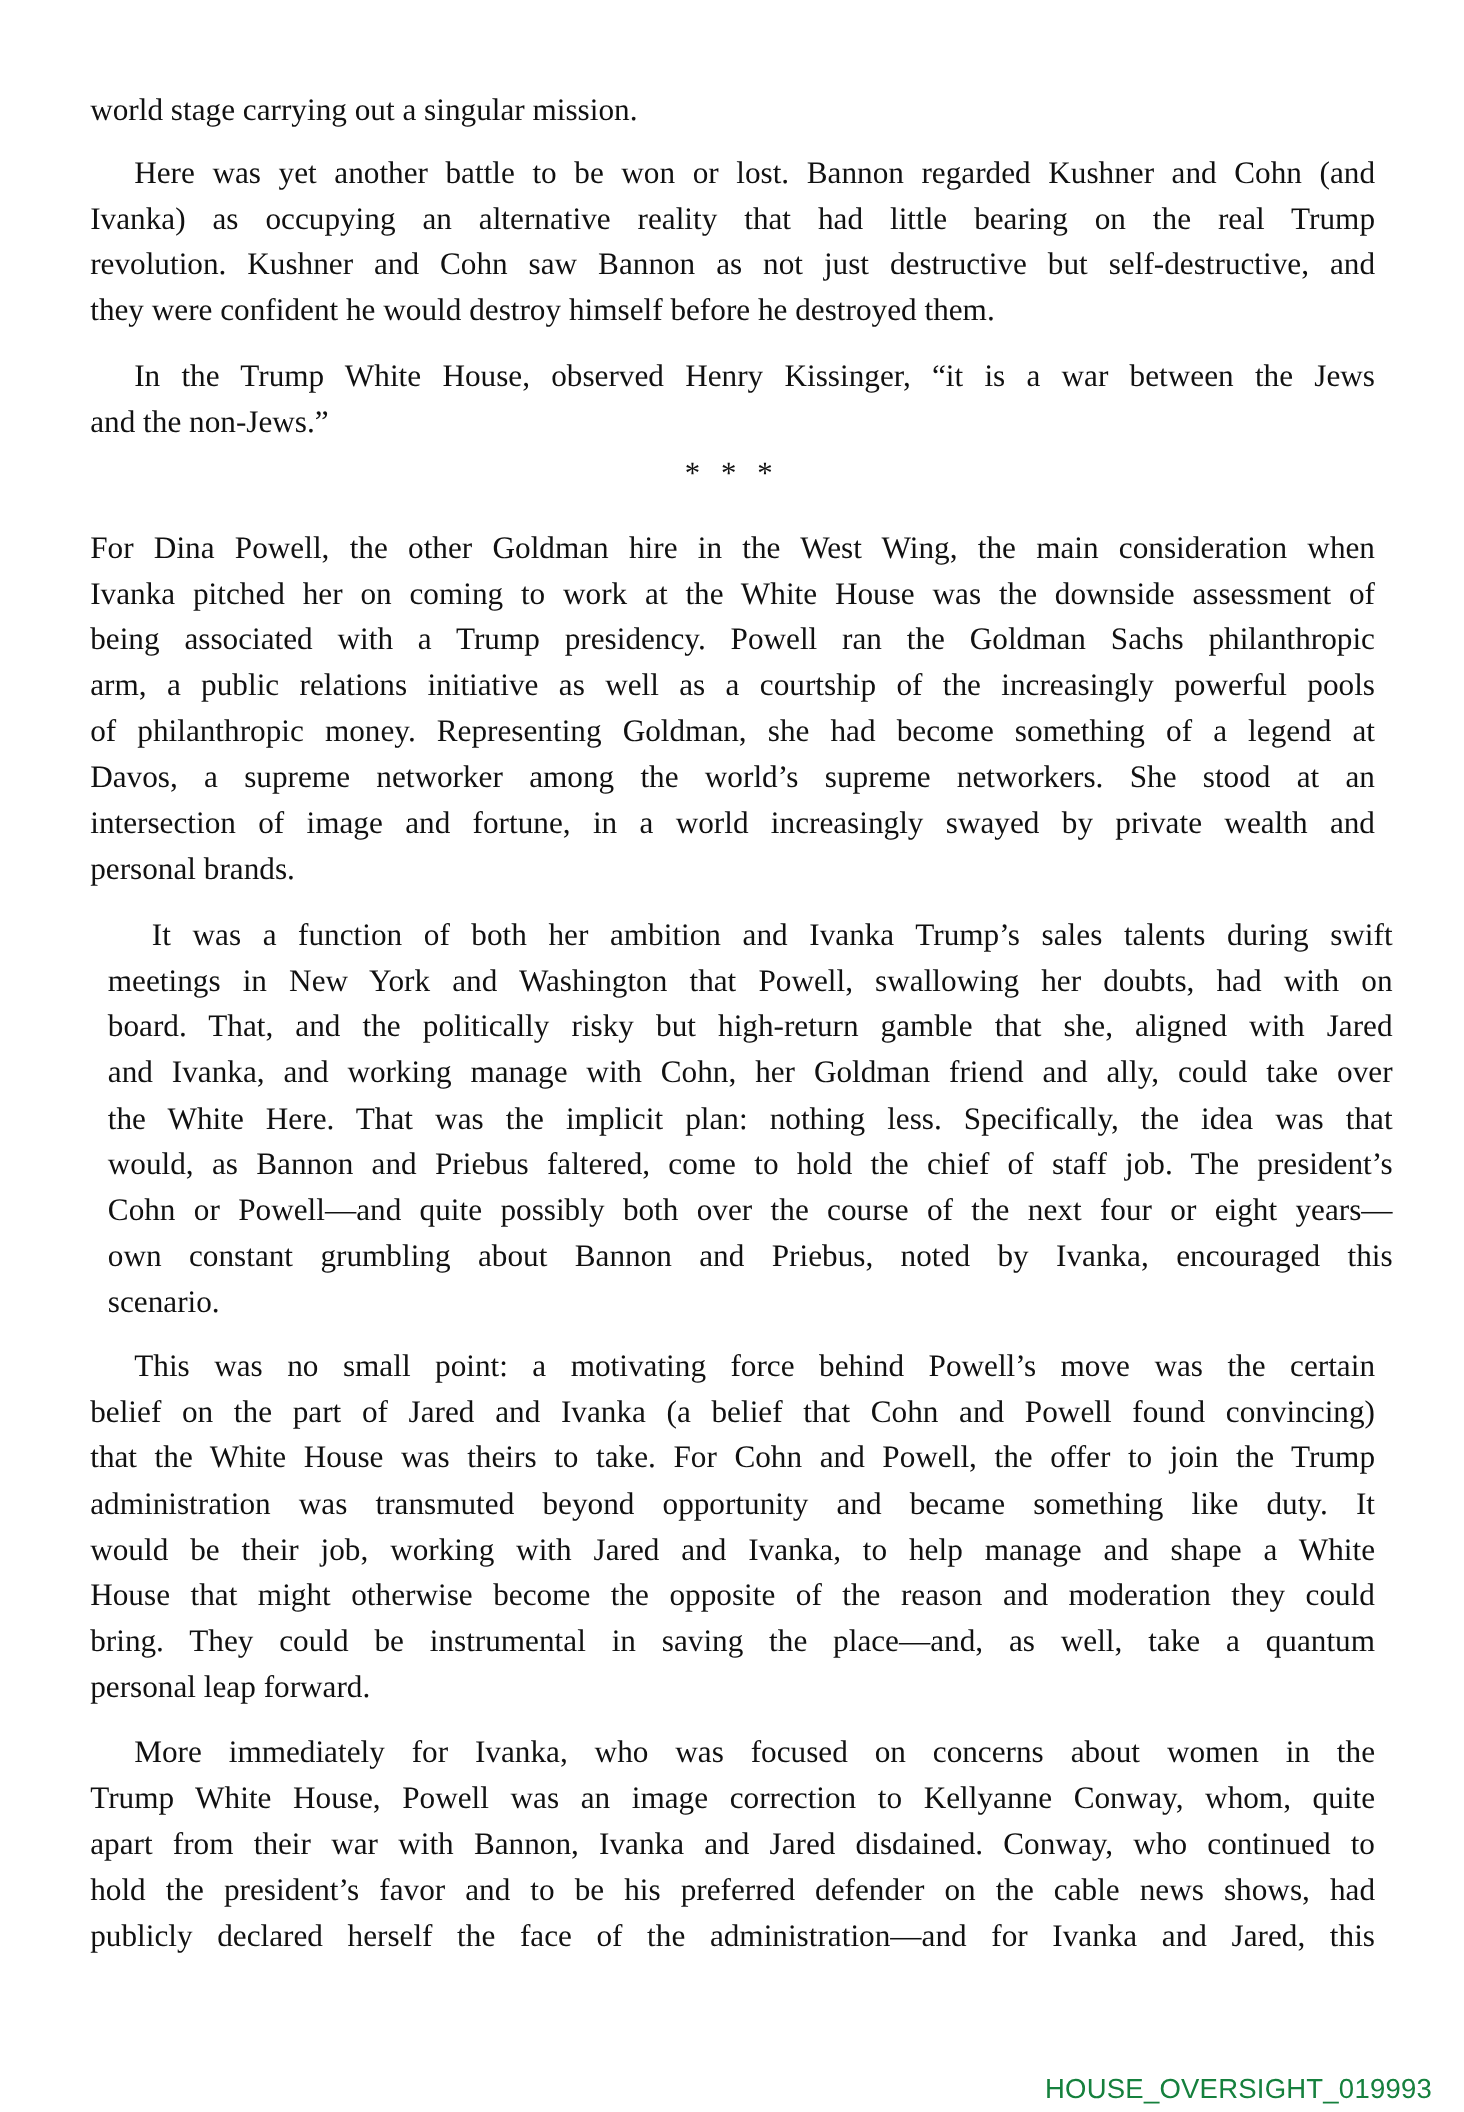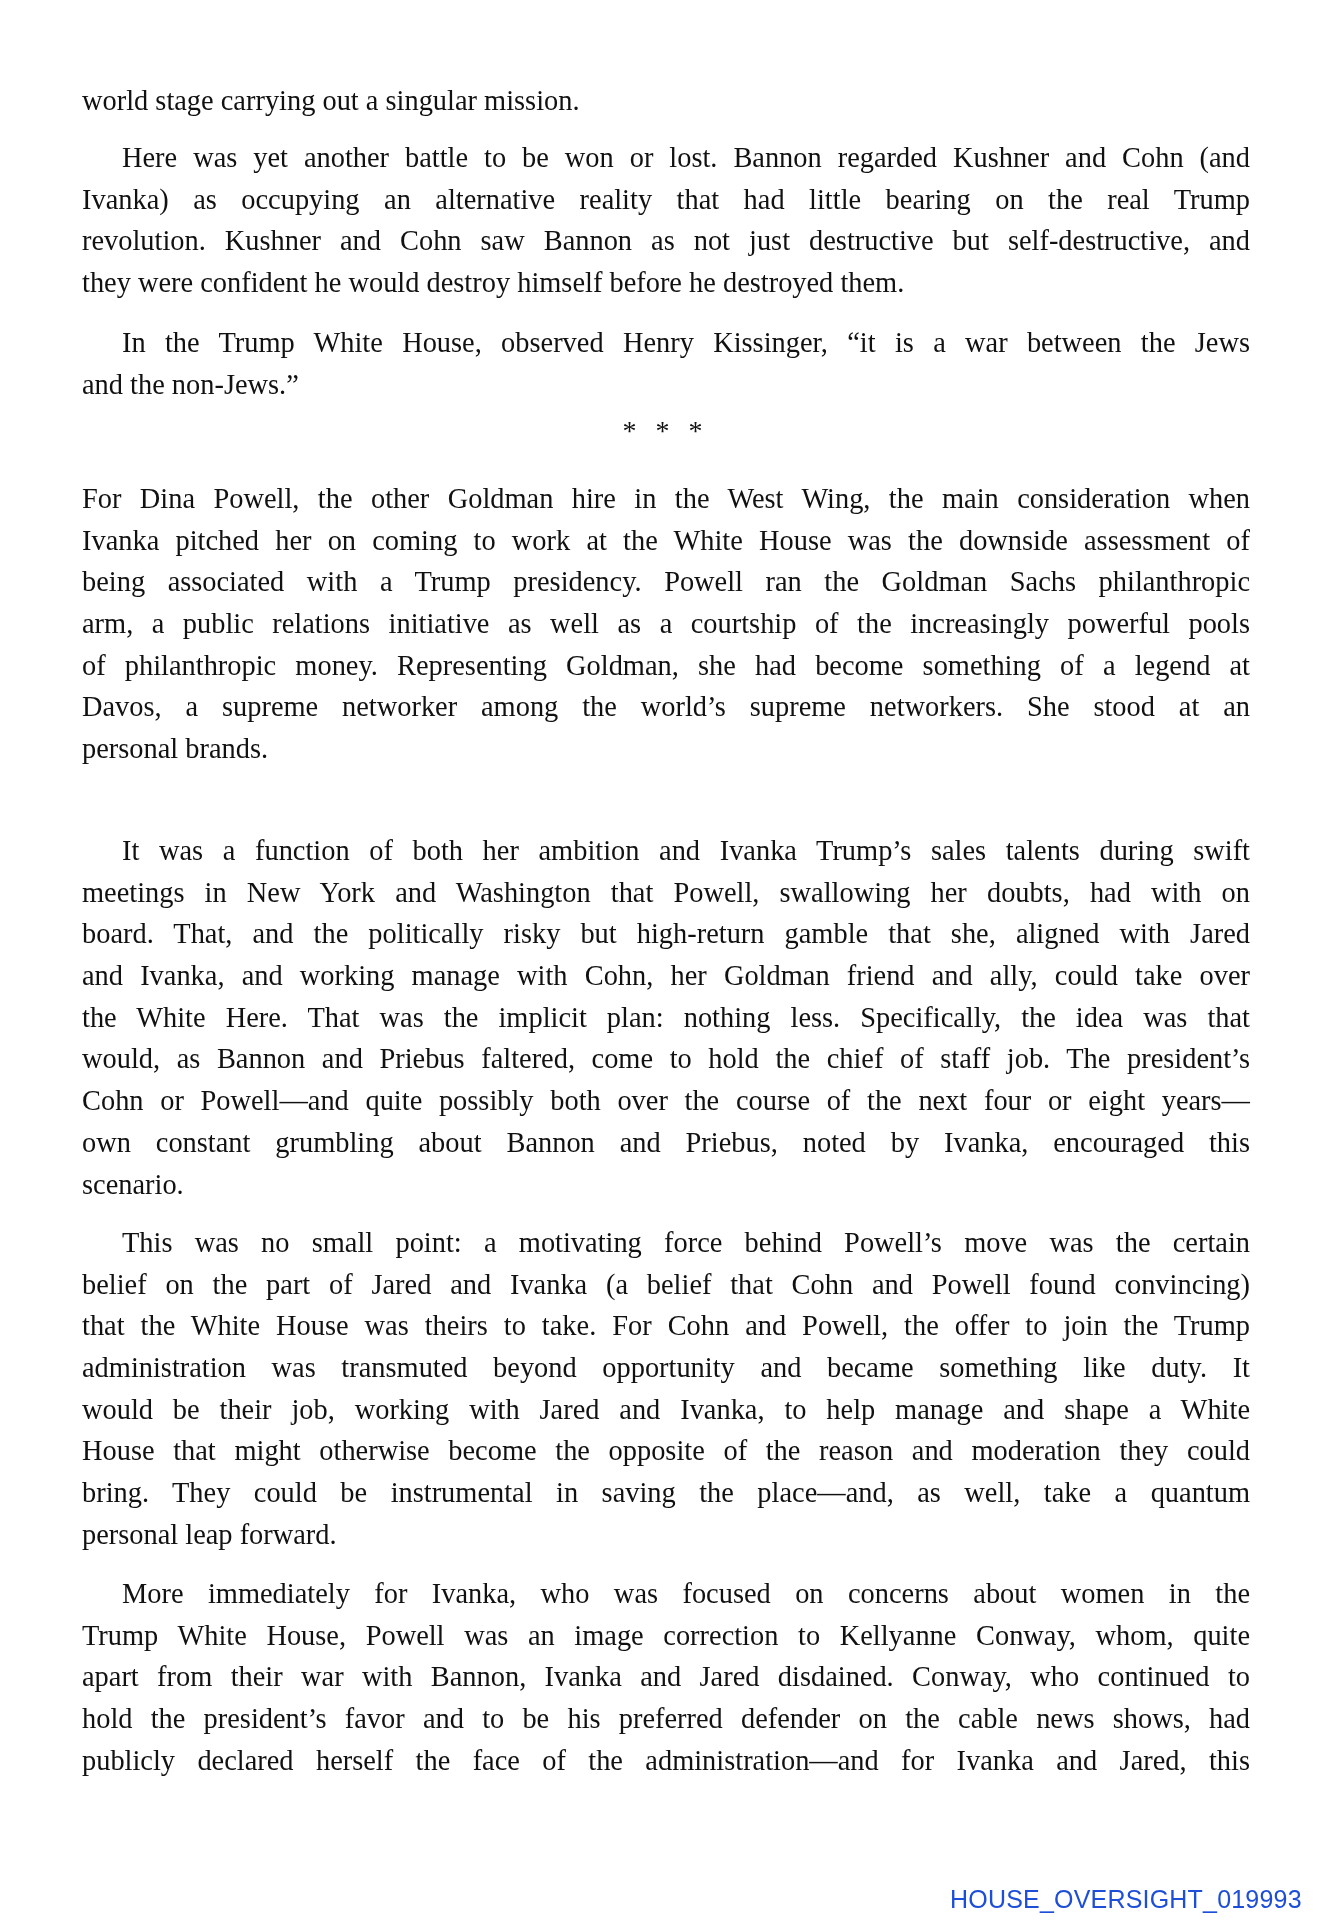--- a/index.html
+++ b/index.html
@@ -17,21 +17,21 @@
   .line.last { text-align-last: left; }
   .line.indent { padding-left: 40px; }
   .sep {
     position: absolute; left: 0; width: 1331px; text-align: center;
     font-family: "Liberation Serif", "DejaVu Serif", serif;
     font-size: 28px; color: #111; letter-spacing: 6px;
   }
   .footer {
     position: absolute; left: 950px; top: 1884px;
     font-family: "Liberation Sans", "DejaVu Sans", sans-serif;
-    font-size: 25px; color: #1d4ed8; letter-spacing: 0.2px;
+    font-size: 25px; color: #15803d; letter-spacing: 0.2px;
   }
 </style>
 </head>
 <body>
 
 <div class="page">
   <div id="body-text">
       <div class="text-block" style="top: 79px;">
         <div class="line last">world stage carrying out a singular mission.</div>
       </div>
@@ -45,23 +45,24 @@
         <div class="line indent">In the Trump White House, observed Henry Kissinger, “it is a war between the Jews</div>
         <div class="line last">and the non-Jews.”</div>
       </div>
       <div class="text-block" style="top: 477px;">
         <div class="line">For Dina Powell, the other Goldman hire in the West Wing, the main consideration when</div>
         <div class="line">Ivanka pitched her on coming to work at the White House was the downside assessment of</div>
         <div class="line">being associated with a Trump presidency. Powell ran the Goldman Sachs philanthropic</div>
         <div class="line">arm, a public relations initiative as well as a courtship of the increasingly powerful pools</div>
         <div class="line">of philanthropic money. Representing Goldman, she had become something of a legend at</div>
         <div class="line">Davos, a supreme networker among the world’s supreme networkers. She stood at an</div>
+        <div class="line">intersection of image and fortune, in a world increasingly swayed by private wealth and</div>
         <div class="line last">personal brands.</div>
       </div>
-      <div class="text-block" style="top: 829px;">
+      <div class="text-block" style="top: 829px; margin-left: 16px;">
         <div class="line indent">It was a function of both her ambition and Ivanka Trump’s sales talents during swift</div>
         <div class="line">meetings in New York and Washington that Powell, swallowing her doubts, had with on</div>
         <div class="line">board. That, and the politically risky but high-return gamble that she, aligned with Jared</div>
         <div class="line">and Ivanka, and working manage with Cohn, her Goldman friend and ally, could take over</div>
         <div class="line">the White Here. That was the implicit plan: nothing less. Specifically, the idea was that</div>
         <div class="line">would, as Bannon and Priebus faltered, come to hold the chief of staff job. The president’s</div>
         <div class="line">Cohn or Powell—and quite possibly both over the course of the next four or eight years—</div>
         <div class="line">own constant grumbling about Bannon and Priebus, noted by Ivanka, encouraged this</div>
         <div class="line last">scenario.</div>
       </div>

